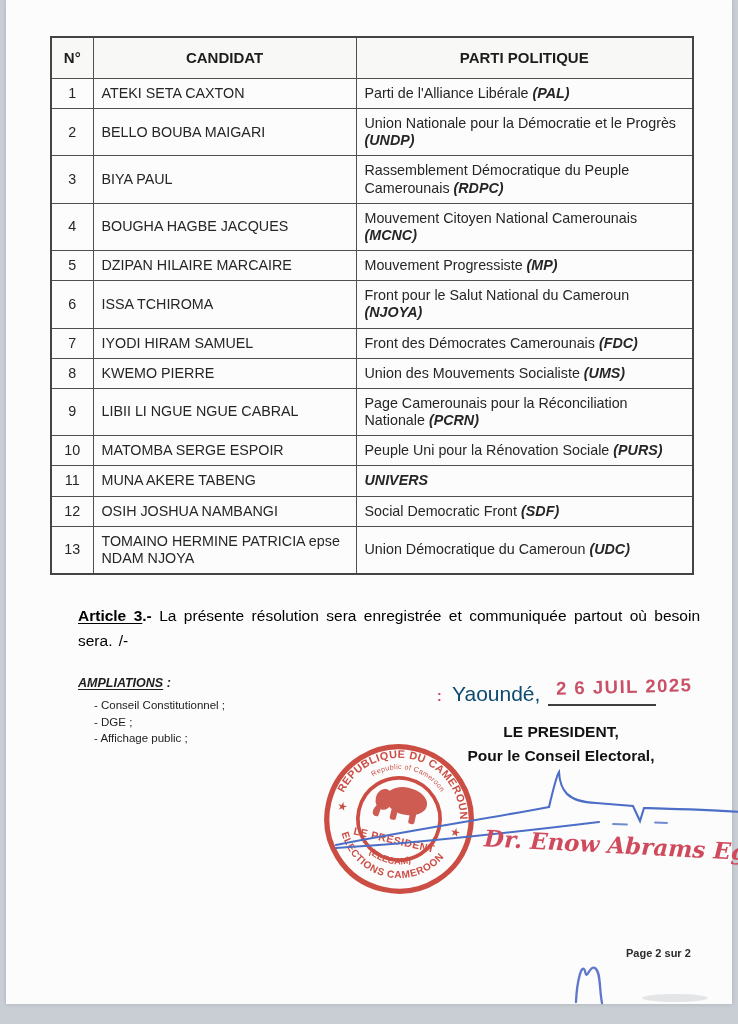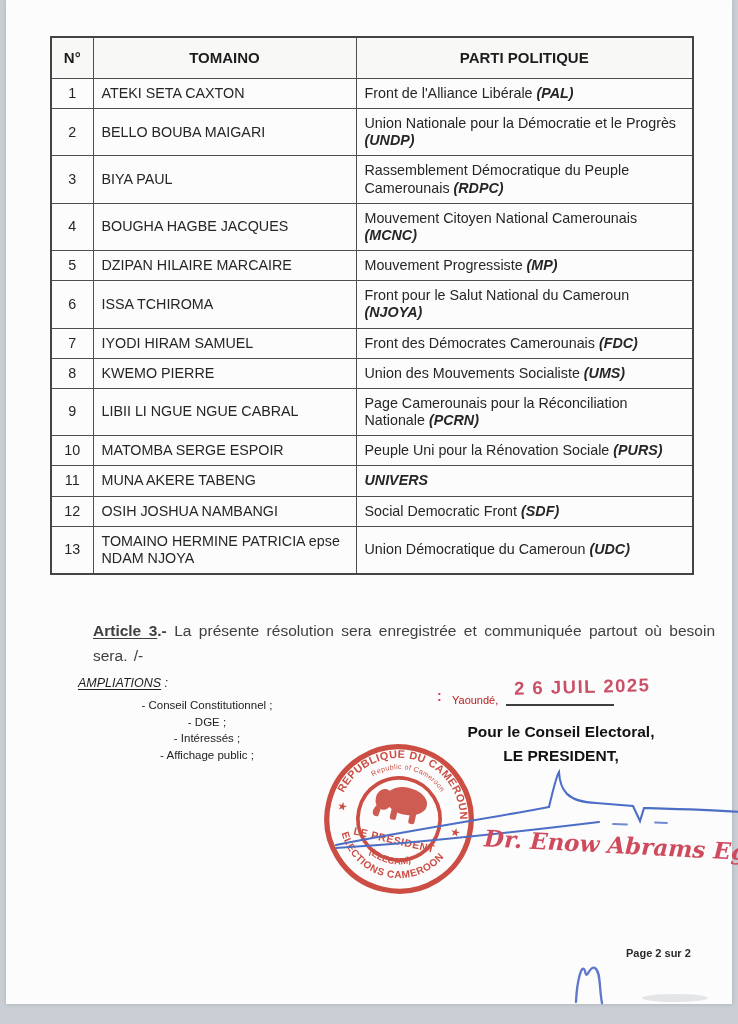--- a/index.html
+++ b/index.html
@@ -31,36 +31,36 @@
   table.cand{border:2px solid #444;}
   table.cand th{
     font-size:15px;font-weight:bold;text-align:center;
     padding:11px 6px;background:#f8f8f7;color:#1d1d1d;
   }
   td.num{text-align:center;}
   td.cand-name{padding-left:13px;margin-top:36px;}
   td.party b{font-weight:bold;font-style:italic;}
   
   .article{
-    position:absolute;left:72px;top:604px;width:622px;margin:15px;
-    font-size:15.5px;line-height:1.6;color:#404040;
+    position:absolute;left:72px;top:604px;width:622px;margin:0;
+    font-size:15.5px;line-height:1.6;color:#000000;
     text-align:justify;word-spacing:2px;
   }
   .article b u{text-underline-offset:2px;}
   
   .ampliations{position:absolute;left:72px;top:676px;width:250px;color:#1d1d1d;}
-  .amp-title{font-size:12.5px;font-weight:normal;font-style:italic;}
+  .amp-title{font-size:12.5px;font-weight:bold;font-style:italic;}
   .amp-title u{text-underline-offset:2px;}
-  .ampliations ul{list-style:none;margin:7px 0 0 8px;padding:0;
-    font-size:11.5px;line-height:1.45;color:#222;text-align:center;}
+  .ampliations ul{list-style:none;margin:7px 0 0 16px;padding:0;
+    font-size:11.5px;line-height:1.45;color:#222;}
   
   .stray-ink{position:absolute;left:431px;top:688px;color:#d0455e;
     font-weight:bold;font-size:14px;}
   .dateline{position:absolute;left:446px;top:680px;display:flex;align-items:flex-end;}
-  .place{font-size:11px;color:#b91c1c;text-align:right;}
+  .place{font-size:21px;color:#0c4a6e;text-align:right;}
   .date-wrap{position:relative;display:inline-block;width:108px;height:24px;
     margin-left:8px;border-bottom:2.5px solid #3e3e3e;}
   .date-stamp{
     position:absolute;left:8px;top:-4px;white-space:nowrap;
     font-size:18.5px;font-weight:bold;letter-spacing:1.5px;
     color:#ca5068;transform:rotate(-1.5deg);
   }
   
   .sig-title{position:absolute;left:425px;top:720px;width:260px;
     text-align:center;font-size:15.5px;font-weight:bold;
@@ -86,29 +86,29 @@
 
   <table class="cand">
     <colgroup>
         <col class="c1">
         <col class="c2">
         <col class="c3">
       </colgroup>
     <thead>
       <tr>
         <th>N°</th>
-        <th>TOMAINO</th>
+        <th>CANDIDAT</th>
         <th>PARTI POLITIQUE</th>
       </tr>
     </thead>
     <tbody>
       <tr>
         <td class="num">1</td>
         <td class="cand-name">ATEKI SETA CAXTON</td>
-        <td class="party"><span>Front de l'Alliance Libérale</span> <b>(PAL)</b></td>
+        <td class="party"><span>Parti de l'Alliance Libérale</span> <b>(PAL)</b></td>
       </tr>
       <tr>
         <td class="num">2</td>
         <td class="cand-name">BELLO BOUBA MAIGARI</td>
         <td class="party"><span>Union Nationale pour la Démocratie et le Progrès</span> <b>(UNDP)</b></td>
       </tr>
       <tr>
         <td class="num">3</td>
         <td class="cand-name">BIYA PAUL</td>
         <td class="party"><span>Rassemblement Démocratique du Peuple Camerounais</span> <b>(RDPC)</b></td>
@@ -166,37 +166,36 @@
     </tbody>
   </table>
 
   <p class="article"><b><u>Article 3</u><span>.-</span></b> <span>La présente résolution sera enregistrée et communiquée partout où besoin sera. /-</span></p>
 
   <div class="ampliations">
     <div class="amp-title"><u>AMPLIATIONS</u><span> :</span></div>
     <ul>
       <li>- Conseil Constitutionnel ;</li>
       <li>- DGE ;</li>
-      <li>- Intéressés ;</li>
       <li>- Affichage public ;</li>
     </ul>
   </div>
 
   <div class="stray-ink">:</div>
 
   <div class="dateline">
     <span class="place">Yaoundé,</span>
     <span class="date-wrap">
       <span class="date-stamp">2 6 JUIL 2025</span>
     </span>
   </div>
 
   <div class="sig-title">
+    <div>LE PRESIDENT,</div>
     <div>Pour le Conseil Electoral,</div>
-    <div>LE PRESIDENT,</div>
   </div>
 
   <svg class="stamp" width="158" height="158" viewBox="0 0 150 150">
     <defs>
       <path id="st-top" d="M 19,90 A 58,58 0 1 1 131,90"></path>
       <path id="st-top2" d="M 29,87 A 47.5,47.5 0 1 1 121,87"></path>
       <path id="st-bot" d="M 20.5,88 A 56,56 0 0 0 129.5,88"></path>
       <path id="st-bot2" d="M 40,100 A 43,43 0 0 0 110,100"></path>
     </defs>
     <g transform="rotate(13 75 75)">

